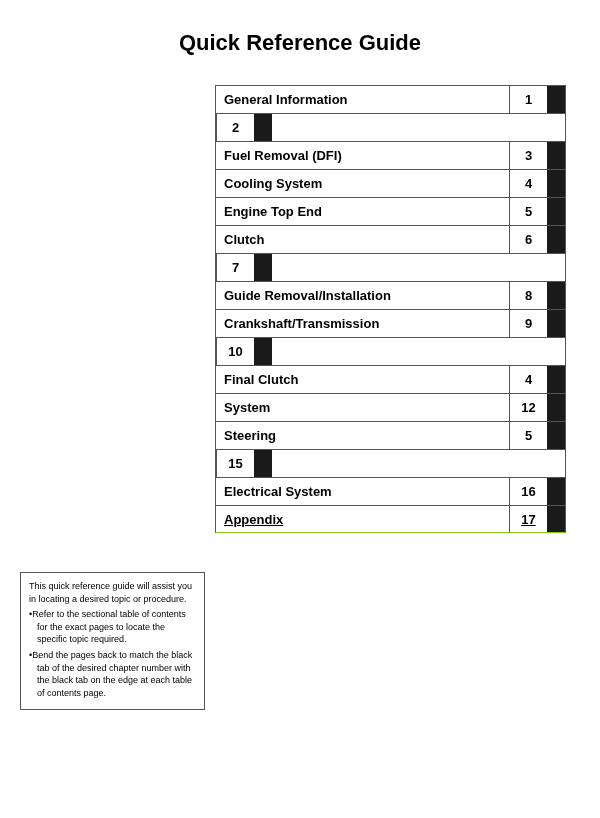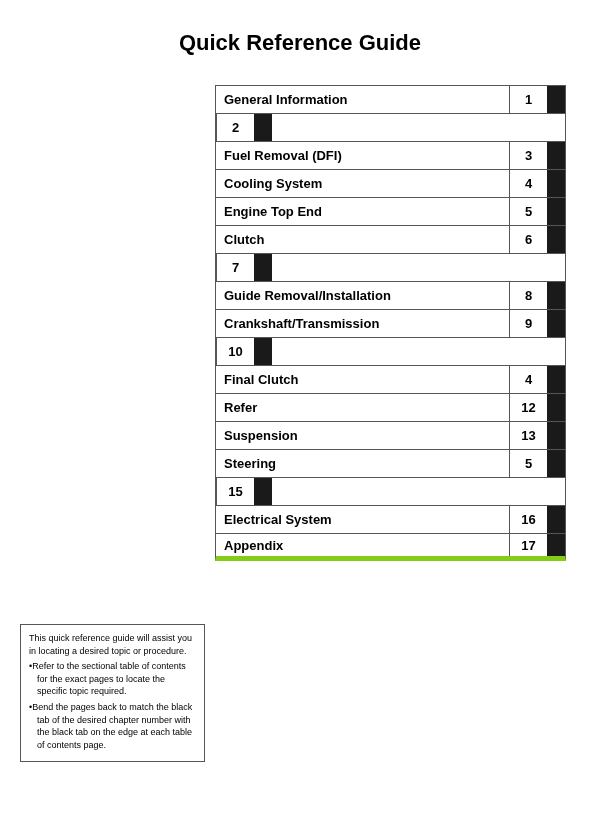--- a/index.html
+++ b/index.html
@@ -41,21 +41,22 @@
 
     .toc-row {
       display: flex;
       align-items: stretch;
       border: 1px solid #555;
       border-bottom: none;
       height: 28px;
     }
 
     .toc-row:last-child {
-      border-bottom: 5px solid #84cc16;
+      border-bottom: 1px solid #84cc16;
+      text-decoration: underline;
     }
 
     .toc-label {
       flex: 1;
       display: flex;
       align-items: center;
       padding: 0 8px;
       font-size: 13px;
       font-weight: bold;
       color: #000;
@@ -80,21 +81,21 @@
       width: 18px;
       background: #1a1a1a;
       display: flex;
       align-items: center;
       justify-content: center;
     }
 
     .note-box {
       position: absolute;
       left: 20px;
-      top: 624px;
+      top: 572px;
       width: 185px;
       border: 1px solid #555;
       padding: 7px 8px;
       font-size: 9px;
       color: #000;
       line-height: 1.4;
       font-family: Arial, Helvetica, sans-serif;
     }
 
     .note-box p {
@@ -161,27 +162,22 @@
       <div class="toc-row">
         <div class="toc-number">10</div>
         <div class="toc-tab"></div>
       </div>
       <div class="toc-row">
         <div class="toc-label">Final Clutch</div>
         <div class="toc-number">4</div>
         <div class="toc-tab"></div>
       </div>
       <div class="toc-row">
-        <div class="toc-label">Refer</div>
+        <div class="toc-label">System</div>
         <div class="toc-number">12</div>
-        <div class="toc-tab"></div>
-      </div>
-      <div class="toc-row">
-        <div class="toc-label">Suspension</div>
-        <div class="toc-number">13</div>
         <div class="toc-tab"></div>
       </div>
       <div class="toc-row">
         <div class="toc-label">Steering</div>
         <div class="toc-number">5</div>
         <div class="toc-tab"></div>
       </div>
       <div class="toc-row">
         <div class="toc-number">15</div>
         <div class="toc-tab"></div>

